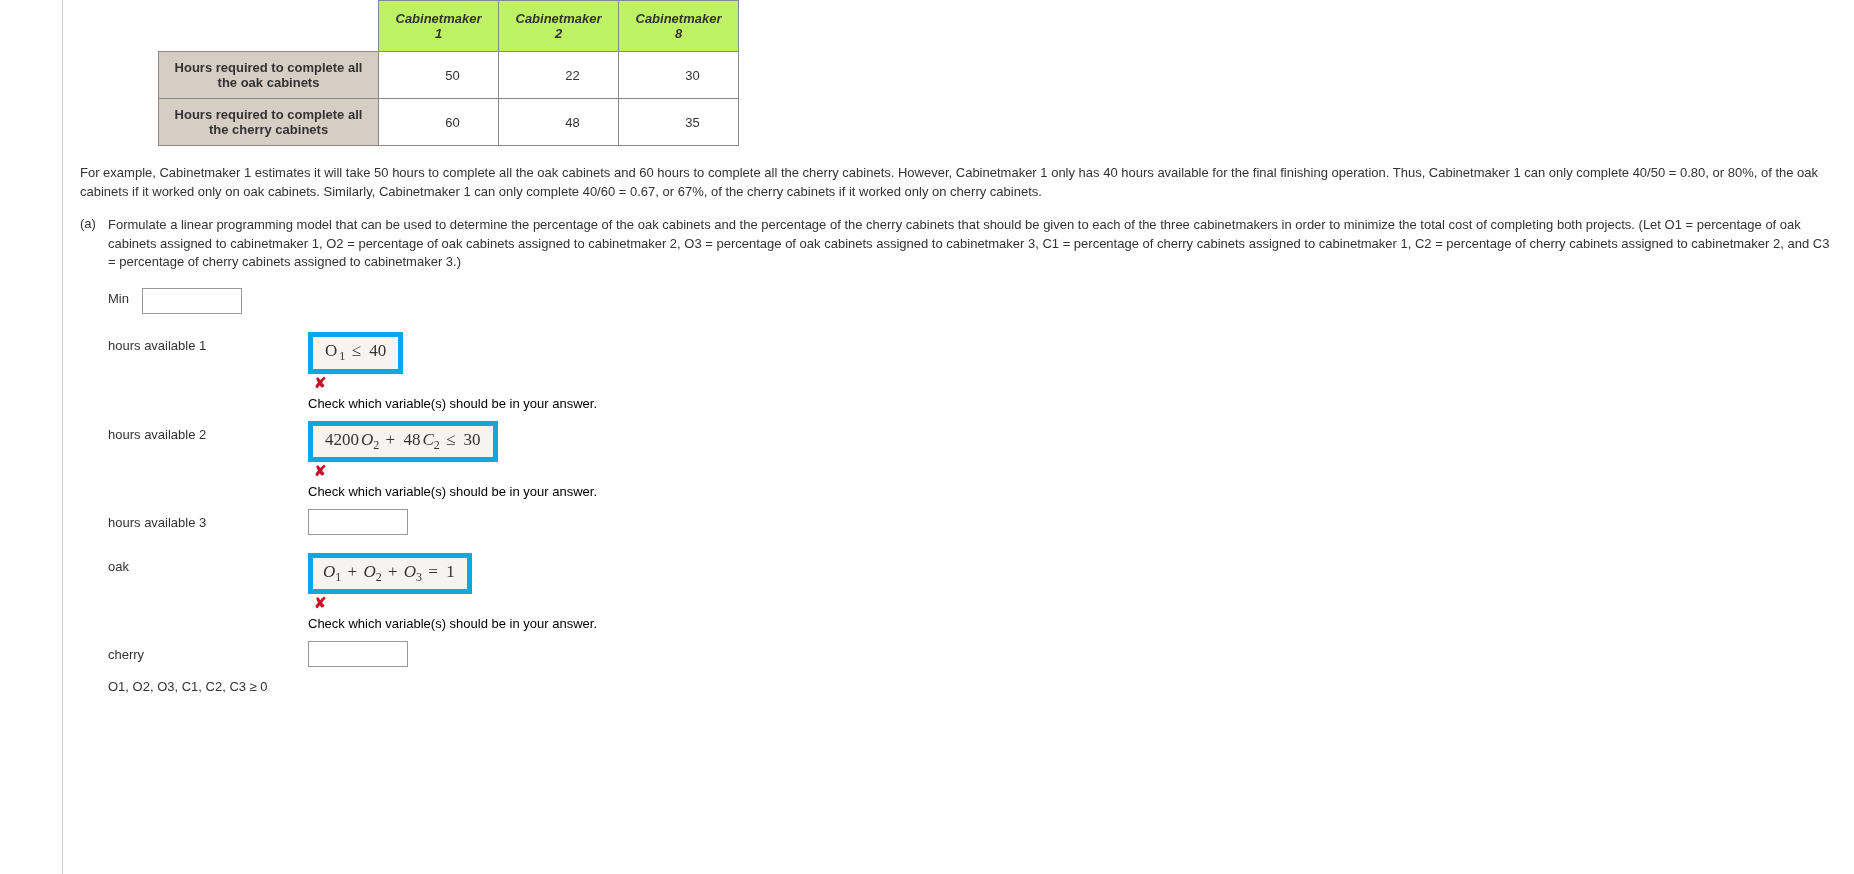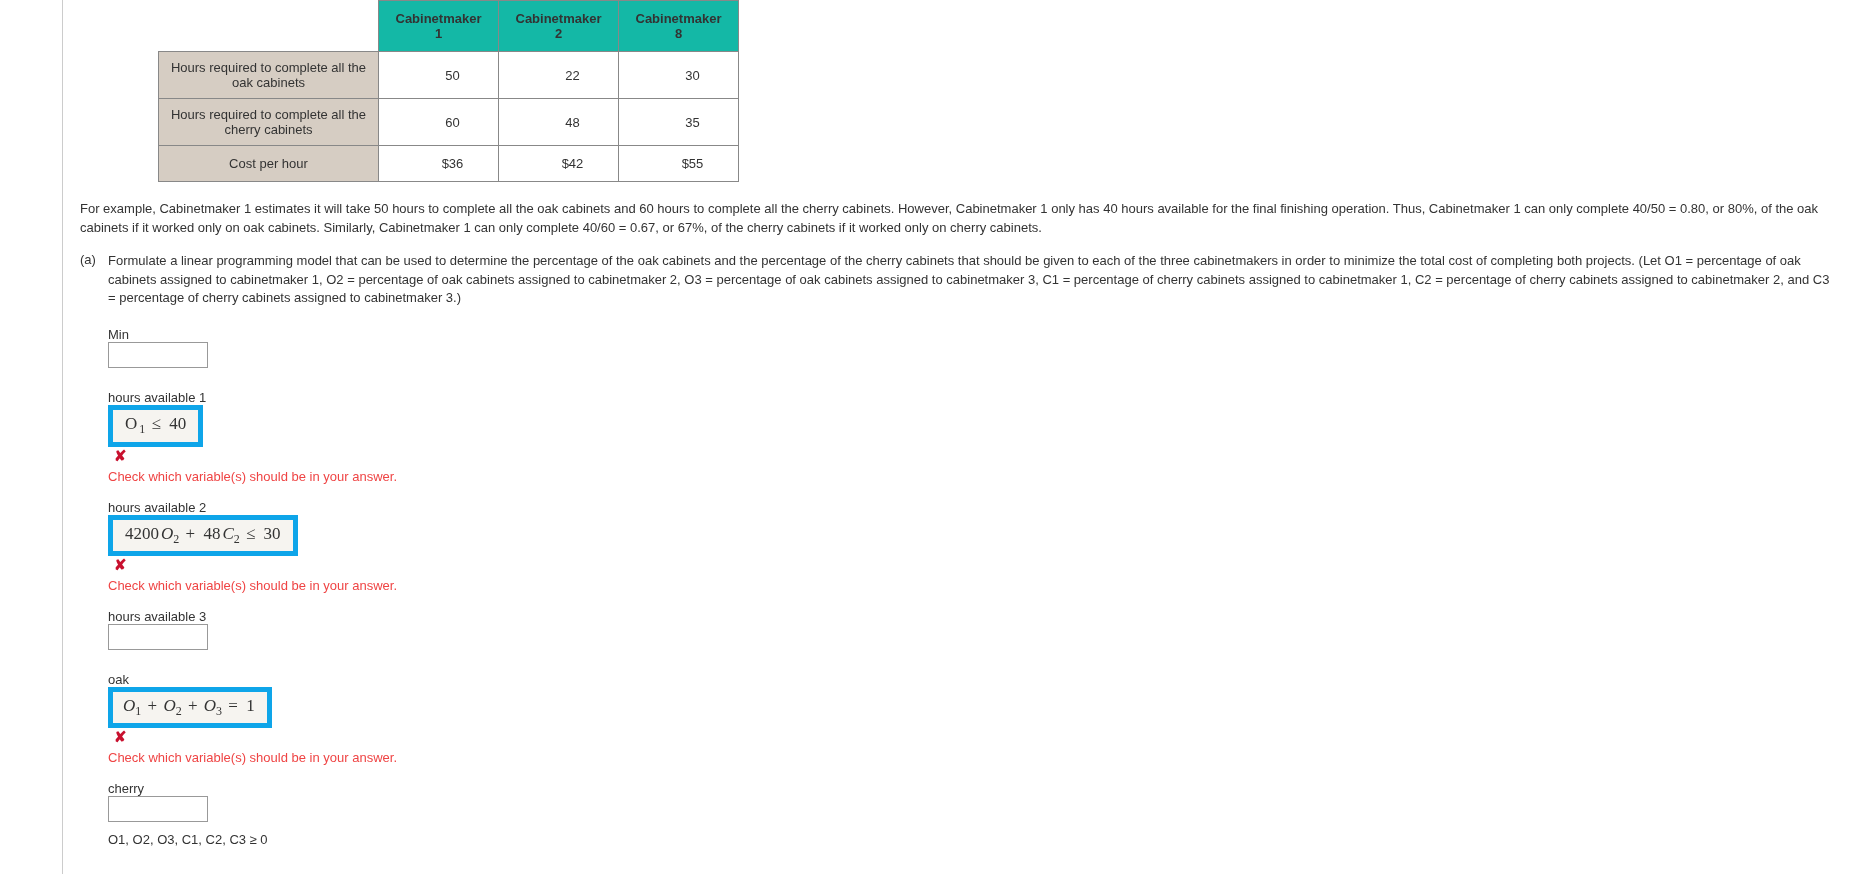--- a/index.html
+++ b/index.html
@@ -27,26 +27,27 @@
       margin-left: 78px;
       margin-bottom: 18px;
     }
     table.cabtable td, table.cabtable th {
       border: 1px solid #888;
       padding: 10px 14px;
       text-align: center;
       font-size: 13px;
     }
     table.cabtable th {
-      background: #14b8a6;
+      background: #bef264;
       font-weight: bold;
+      font-style: italic;
     }
     table.cabtable .rowhead {
       background: #d6cdc3;
-      font-weight: normal;
+      font-weight: bold;
       text-align: center;
       width: 220px;
       padding: 8px 10px;
     }
     table.cabtable .topleft {
       border: none;
       background: transparent;
     }
     table.cabtable td.val {
       width: 120px;
@@ -70,21 +71,20 @@
       line-height: 1.45;
     }
     .answers {
       margin-left: 28px;
     }
     .ansrow {
       display: flex;
       align-items: flex-start;
       margin-bottom: 10px;
       min-height: 28px;
-      flex-direction: column;
     }
     .anslabel {
       width: 200px;
       flex-shrink: 0;
       padding-top: 6px;
     }
     .ansfield {
       flex: 1;
     }
     .ansrow .anslabel.tight { padding-top: 3px; }
@@ -109,21 +109,21 @@
     .mathbox .op { font-style: normal; padding: 0 2px;}
     .xmark {
       color: #c8102e;
       font-weight: bold;
       font-size: 15px;
       padding-left: 6px;
       display: inline-block;
       vertical-align: middle;
     }
     .feedback {
-      color: #ef4444;
+      color: #000000;
       font-size: 13px;
       margin-top: 4px;
     }
     .stgap { height: 6px; }
     .nonneg {
       margin-left: 28px;
       margin-top: 8px;
     }
   </style>
 </head>
@@ -145,26 +145,20 @@
       <td class="val">50</td>
       <td class="val">22</td>
       <td class="val">30</td>
     </tr>
     <tr>
       <td class="rowhead">Hours required to complete all the cherry cabinets</td>
       <td class="val">60</td>
       <td class="val">48</td>
       <td class="val">35</td>
     </tr>
-    <tr>
-      <td class="rowhead">Cost per hour</td>
-      <td class="val">$36</td>
-      <td class="val">$42</td>
-      <td class="val">$55</td>
-    </tr>
   </tbody>
     </table>
 
   <div class="para">For example, Cabinetmaker 1 estimates it will take 50 hours to complete all the oak cabinets and 60 hours to complete all the cherry cabinets. However, Cabinetmaker 1 only has 40 hours available for the final finishing operation. Thus, Cabinetmaker 1 can only complete 40/50 = 0.80, or 80%, of the oak cabinets if it worked only on oak cabinets. Similarly, Cabinetmaker 1 can only complete 40/60 = 0.67, or 67%, of the cherry cabinets if it worked only on cherry cabinets.</div>
 
   <div class="qpart">
     <div class="qlabel">(a)</div>
     <div class="qtext">Formulate a linear programming model that can be used to determine the percentage of the oak cabinets and the percentage of the cherry cabinets that should be given to each of the three cabinetmakers in order to minimize the total cost of completing both projects. (Let O1 = percentage of oak cabinets assigned to cabinetmaker 1, O2 = percentage of oak cabinets assigned to cabinetmaker 2, O3 = percentage of oak cabinets assigned to cabinetmaker 3, C1 = percentage of cherry cabinets assigned to cabinetmaker 1, C2 = percentage of cherry cabinets assigned to cabinetmaker 2, and C3 = percentage of cherry cabinets assigned to cabinetmaker 3.)</div>
   </div>
 

